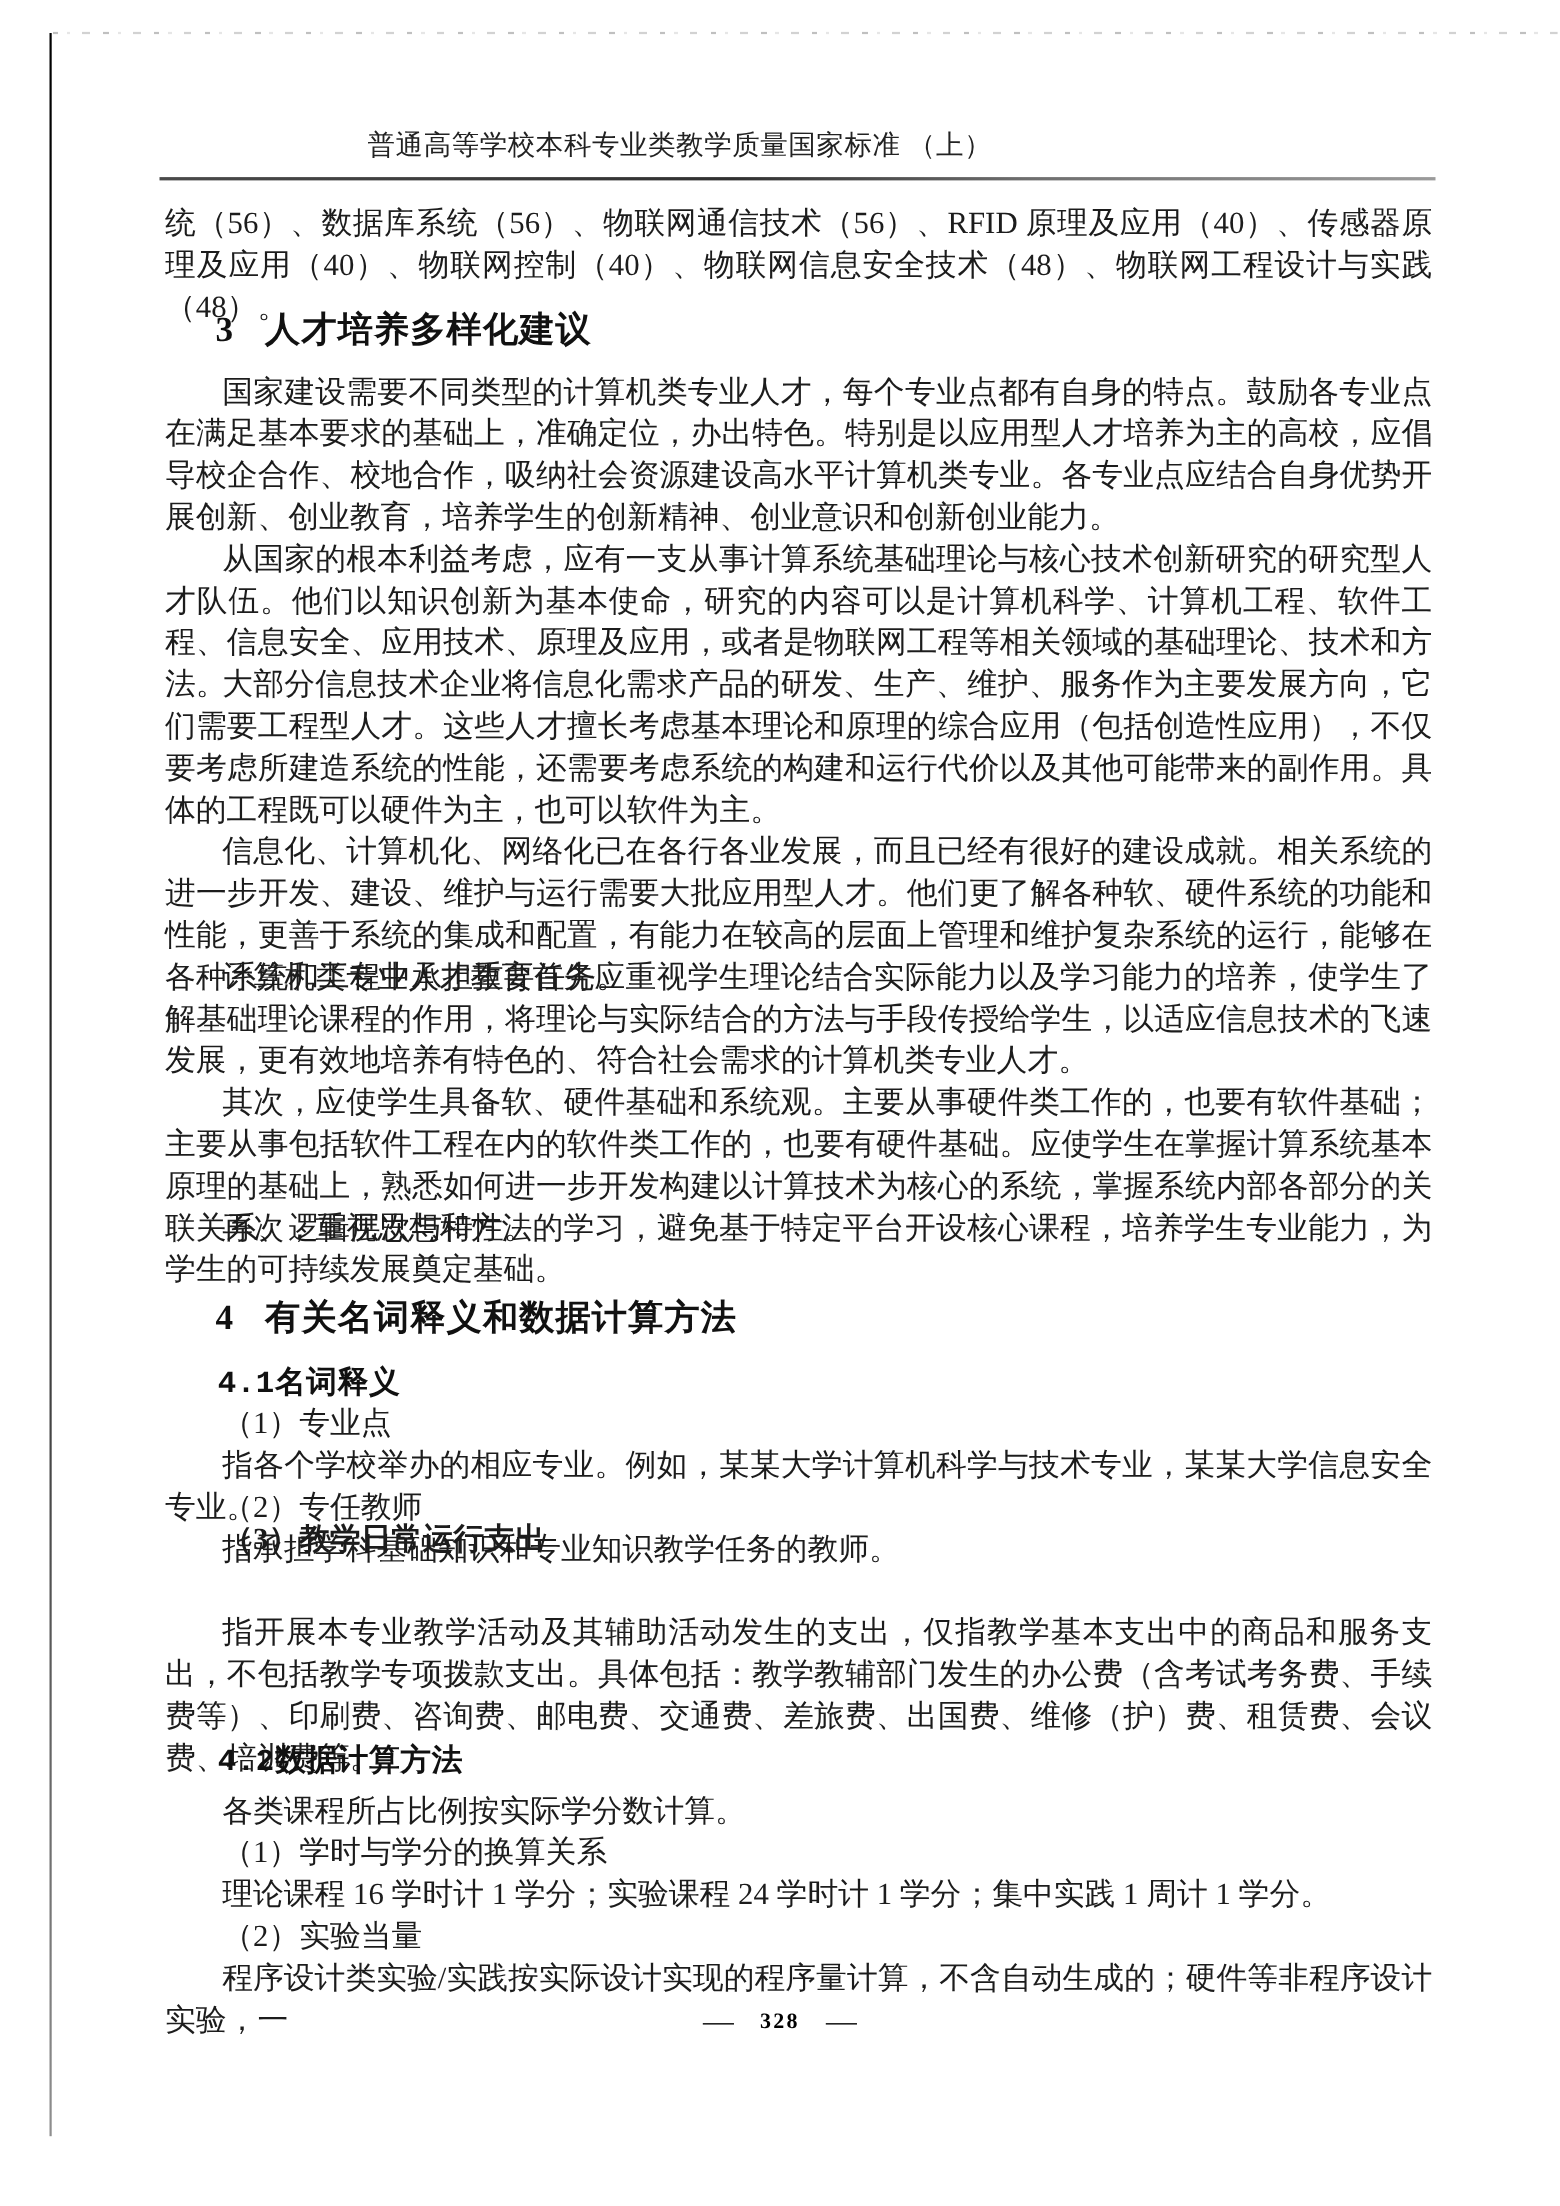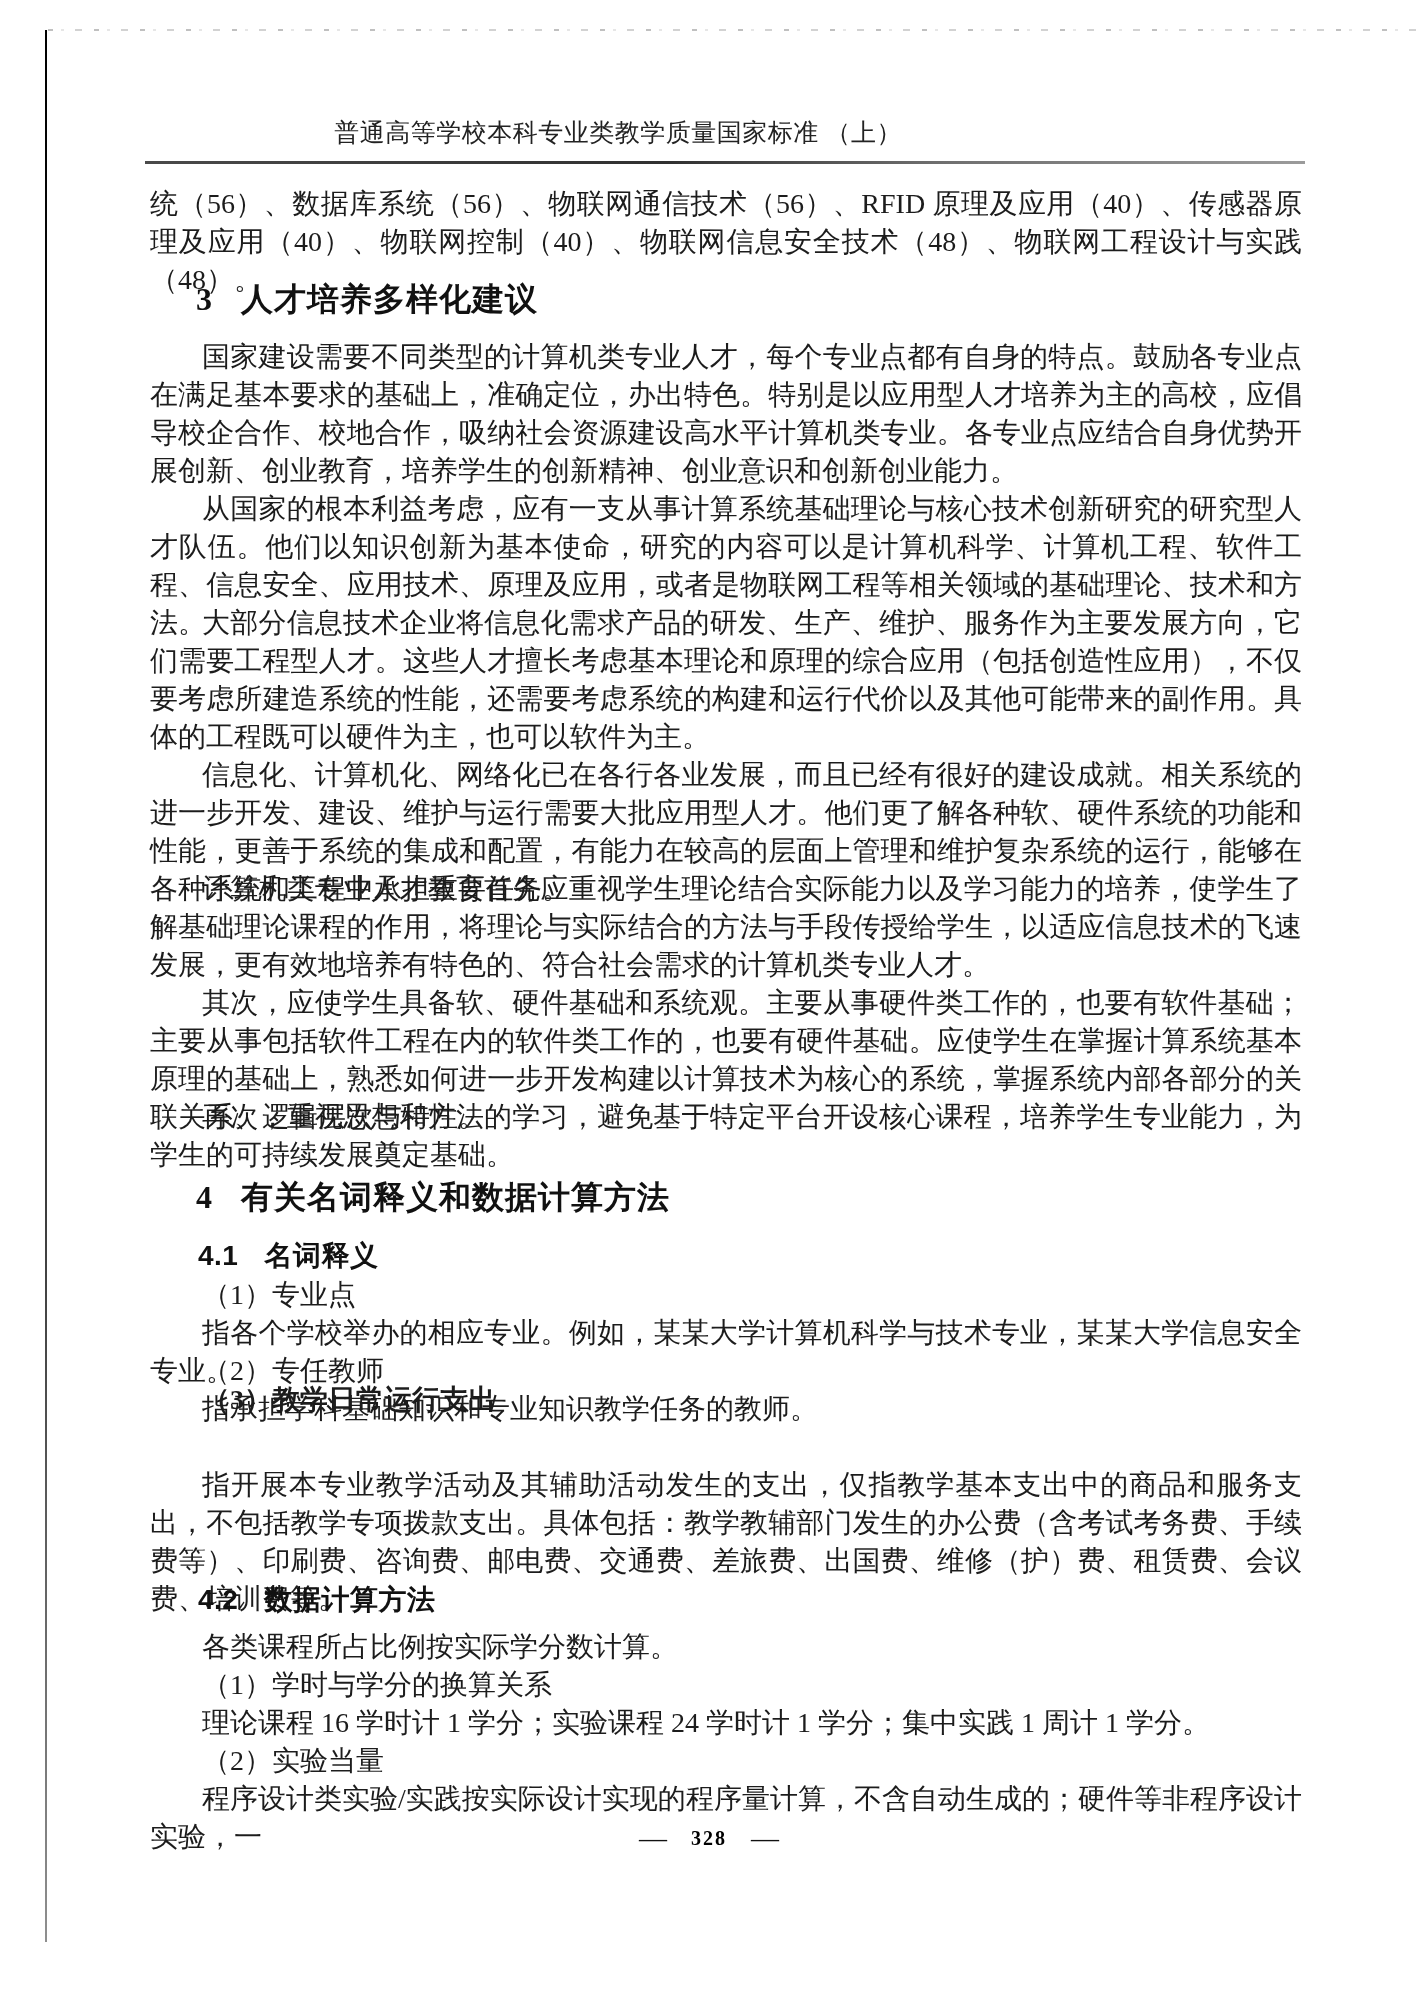--- a/index.html
+++ b/index.html
@@ -41,21 +41,21 @@
     margin:0;position:absolute;left:0;width:1152px;box-sizing:border-box;
     padding-left:46px;font-size:32px;line-height:46px;font-weight:700;color:#111;
     font-family:"Liberation Sans","DejaVu Sans",sans-serif;letter-spacing:1px;
   }
   .col h2 .num{display:inline-block;margin-right:28px;font-family:"Liberation Serif","DejaVu Serif",serif;}
   .col h3{
     margin:0;position:absolute;left:0;width:1152px;box-sizing:border-box;
     padding-left:48px;font-size:28px;line-height:40px;font-weight:700;color:#111;
     font-family:"Liberation Sans","DejaVu Sans",sans-serif;letter-spacing:.5px;
   }
-  .col h3 .num{display:inline-block;margin-right:26px;font-family:Liberation Sans, sans-serif;}
+  .col h3 .num{display:inline-block;font-family:Liberation Mono, monospace;}
   
   .b-p1{top:0;font-family:Liberation Serif, serif;}
   .b-h3sec{top:91px;}
   .b-p2{top:153px;}
   .b-p3{top:305px;}
   .b-p4{top:419px;}
   .b-p5{top:571px;}
   .b-p6{top:685px;}
   .b-p7{top:799px;}
   .b-p8{top:913px;}

